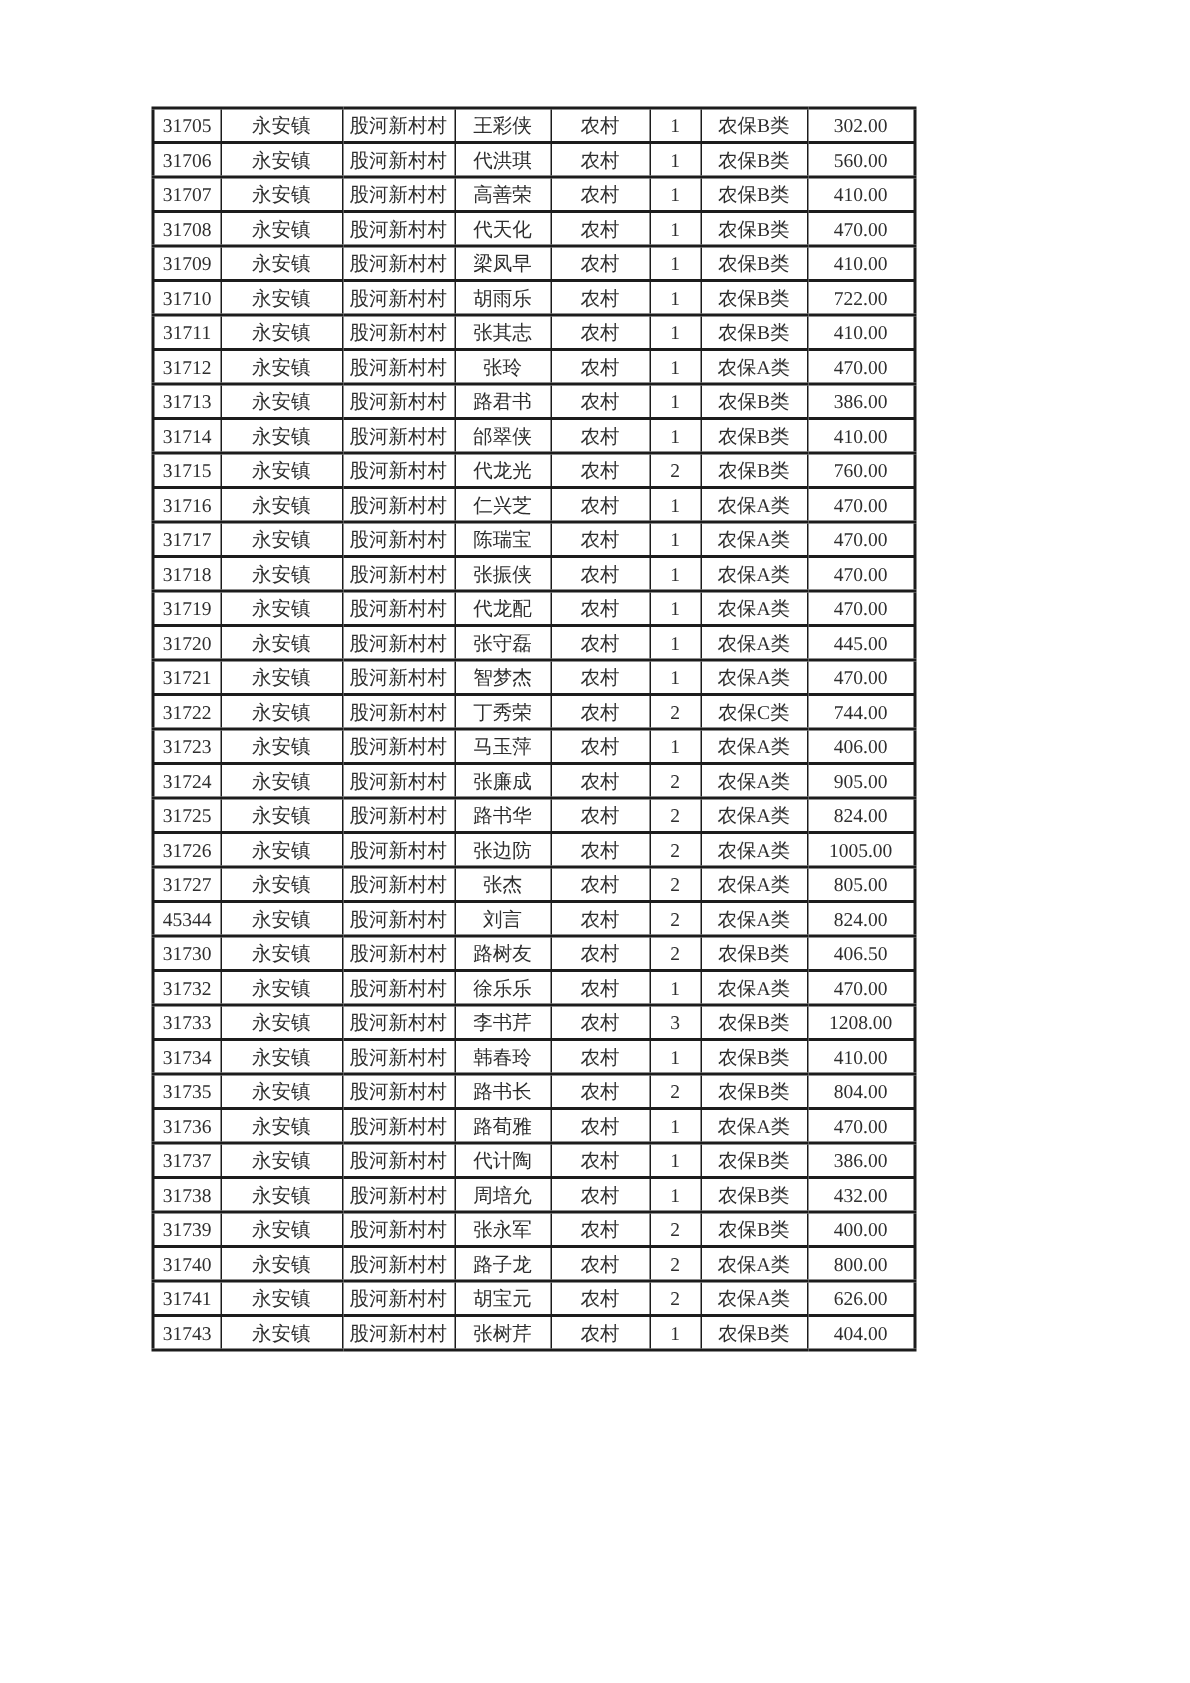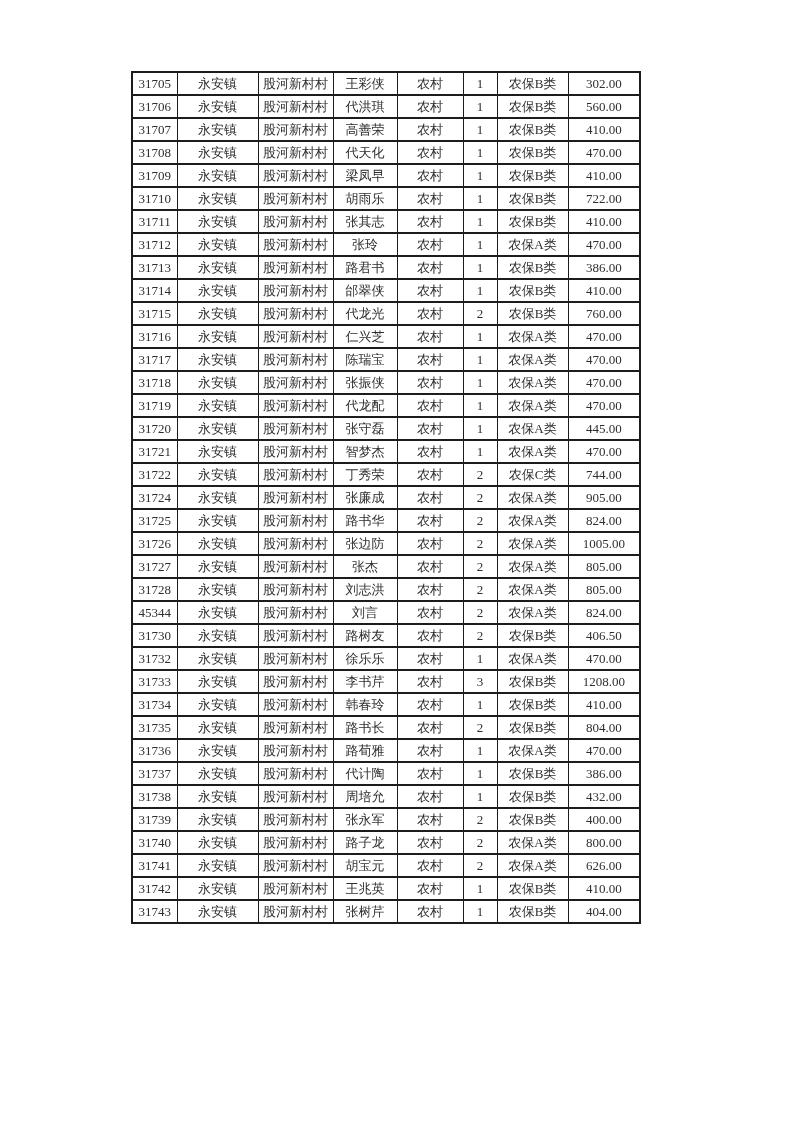--- a/index.html
+++ b/index.html
@@ -9,21 +9,21 @@
   }
   body {
     width: 793px;
     height: 1122px;
     background: #ffffff;
     position: relative;
     font-family: "Liberation Serif", "DejaVu Serif", serif;
   }
   .sheet {
     position: absolute;
-    left: 84px;
+    left: 54px;
     top: 71px;
     padding-left: 47px;
   }
   table.data-table {
     border-collapse: collapse;
     table-layout: fixed;
     width: 508px;
     border: 2px solid #1c1c1c;
   }
   table.data-table td {
@@ -240,20 +240,30 @@
           <td>31722</td>
           <td>永安镇</td>
           <td>股河新村村</td>
           <td>丁秀荣</td>
           <td>农村</td>
           <td>2</td>
           <td>农保C类</td>
           <td>744.00</td>
         </tr>
         <tr>
+          <td>31723</td>
+          <td>永安镇</td>
+          <td>股河新村村</td>
+          <td>马玉萍</td>
+          <td>农村</td>
+          <td>1</td>
+          <td>农保A类</td>
+          <td>406.00</td>
+        </tr>
+        <tr>
           <td>31724</td>
           <td>永安镇</td>
           <td>股河新村村</td>
           <td>张廉成</td>
           <td>农村</td>
           <td>2</td>
           <td>农保A类</td>
           <td>905.00</td>
         </tr>
         <tr>
@@ -280,30 +290,20 @@
           <td>31727</td>
           <td>永安镇</td>
           <td>股河新村村</td>
           <td>张杰</td>
           <td>农村</td>
           <td>2</td>
           <td>农保A类</td>
           <td>805.00</td>
         </tr>
         <tr>
-          <td>31728</td>
-          <td>永安镇</td>
-          <td>股河新村村</td>
-          <td>刘志洪</td>
-          <td>农村</td>
-          <td>2</td>
-          <td>农保A类</td>
-          <td>805.00</td>
-        </tr>
-        <tr>
           <td>45344</td>
           <td>永安镇</td>
           <td>股河新村村</td>
           <td>刘言</td>
           <td>农村</td>
           <td>2</td>
           <td>农保A类</td>
           <td>824.00</td>
         </tr>
         <tr>
@@ -408,30 +408,20 @@
         </tr>
         <tr>
           <td>31741</td>
           <td>永安镇</td>
           <td>股河新村村</td>
           <td>胡宝元</td>
           <td>农村</td>
           <td>2</td>
           <td>农保A类</td>
           <td>626.00</td>
-        </tr>
-        <tr>
-          <td>31742</td>
-          <td>永安镇</td>
-          <td>股河新村村</td>
-          <td>王兆英</td>
-          <td>农村</td>
-          <td>1</td>
-          <td>农保B类</td>
-          <td>410.00</td>
         </tr>
         <tr>
           <td>31743</td>
           <td>永安镇</td>
           <td>股河新村村</td>
           <td>张树芹</td>
           <td>农村</td>
           <td>1</td>
           <td>农保B类</td>
           <td>404.00</td>

